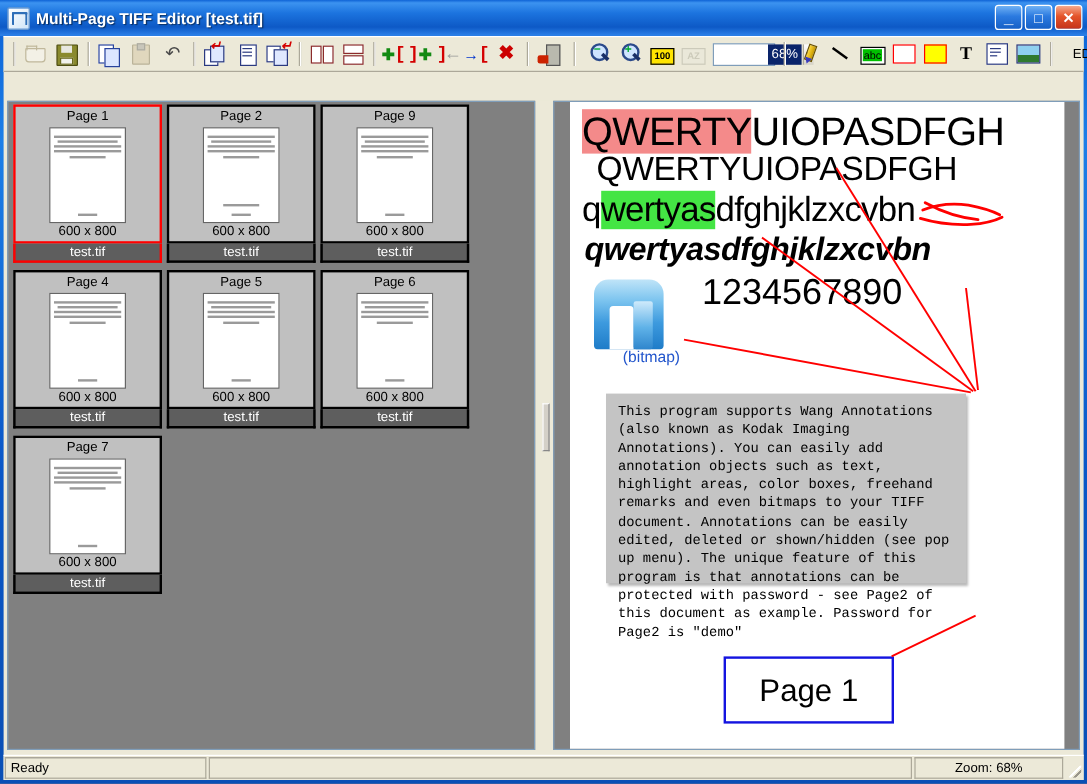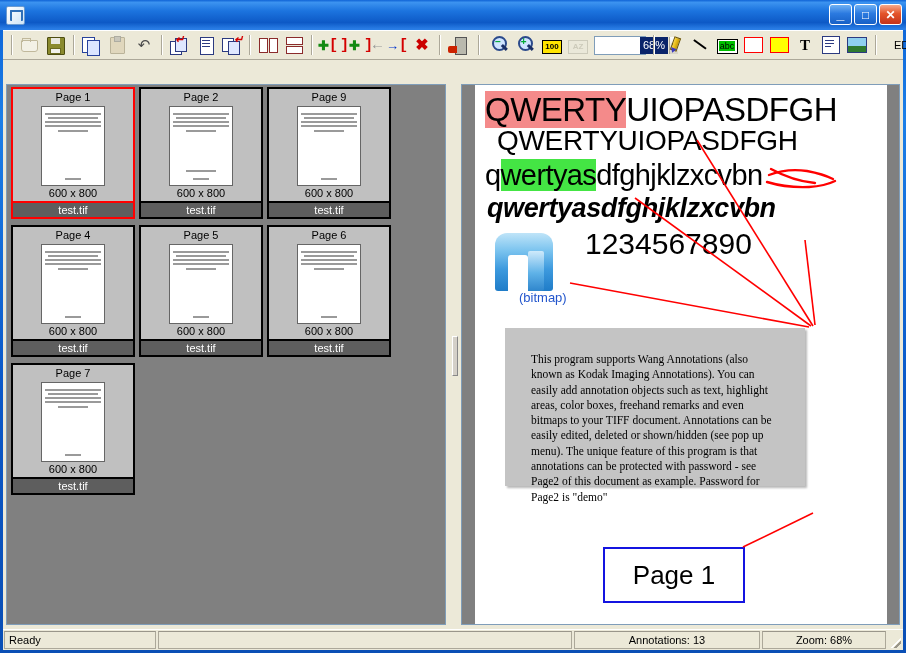--- a/index.html
+++ b/index.html
@@ -179,51 +179,52 @@
     border-radius:12px 12px 3px 3px;}
   #logo .notch{position:absolute;left:13px;top:22px;width:20px;height:36px;background:#fff;border-radius:3px 3px 0 0;}
   #logo .stem{position:absolute;left:33px;top:18px;width:16px;height:40px;
     background:linear-gradient(180deg,#cfeafb,#5fb2e8 55%,#2f86cd);border-radius:2px;}
   #bitmaplbl{position:absolute;left:44px;top:205px;font-size:13px;color:#2255cc;font-family:"Liberation Sans",sans-serif;}
   #notebox{
     position:absolute;left:30px;top:243px;width:300px;height:158px;
     background:#c4c4c4;box-shadow:2px 2px 2px rgba(0,0,0,.28);
     padding:8px 10px;box-sizing:border-box;
   }
-  #notebox p{margin:16px;font-size:11.5px;line-height:15.3px;color:#000;font-family:Liberation Serif, serif;}
+  #notebox p{margin:0;font-size:11.5px;line-height:15.3px;color:#000;font-family:Liberation Mono, monospace;}
   #pagebox{
     position:absolute;left:128px;top:462px;width:138px;height:52px;
     border:2px solid #1414e0;background:#fff;display:flex;align-items:center;justify-content:center;
   }
   #pagebox span{font-size:26px;color:#000;}
   #svgann{position:absolute;left:0;top:0;width:412px;height:541px;pointer-events:none;}
   
   #statusbar{
     position:absolute;left:0;bottom:0;width:900px;height:20px;background:#ece9d8;
     display:flex;align-items:stretch;font-size:11px;border-top:1px solid #fff;
   }
   .spanel{border:1px solid #aca899;border-top-color:#9a968a;margin:1px;box-sizing:border-box;
     display:flex;align-items:center;padding:0 4px;background:#ece9d8;}
-  #s1{width:152px;text-align:center;}
+  #s1{width:168px;text-align:center;}
   #s2{flex:1;}
   #s3{width:186px;justify-content:center;}
   #s4{width:124px;justify-content:center;}
   #sgrip{width:16px;position:relative;}
   #sgrip:after{content:"";position:absolute;right:2px;bottom:2px;width:10px;height:10px;
     background:
       linear-gradient(135deg,transparent 46%,#fff 46%,#fff 58%,transparent 58%),
       linear-gradient(135deg,transparent 64%,#9a968a 64%,#9a968a 76%,transparent 76%);}
 </style>
 </head>
 <body>
 
 <div id="app">
 
   <div id="titlebar">
     <div id="titleicon"></div>
+    <div id="titletext">Multi-Page TIFF Editor [test.tif]</div>
     <div id="winbtns">
       <div class="wbtn min">
         <div class="g">_</div>
       </div>
       <div class="wbtn max">
         <div class="g">□</div>
       </div>
       <div class="wbtn close">
         <div class="g">✕</div>
       </div>
@@ -558,19 +559,18 @@
             </g>
           </svg>
 
         </div>
       </div>
     </div>
 
     <div id="statusbar">
       <div class="spanel" id="s1">Ready</div>
       <div class="spanel" id="s2"></div>
-      <div class="spanel" id="s3">Annotations: 13</div>
       <div class="spanel" id="s4">Zoom: 68%</div>
       <div id="sgrip"></div>
     </div>
 
   </div>
 </div>
 
 </body></html>

